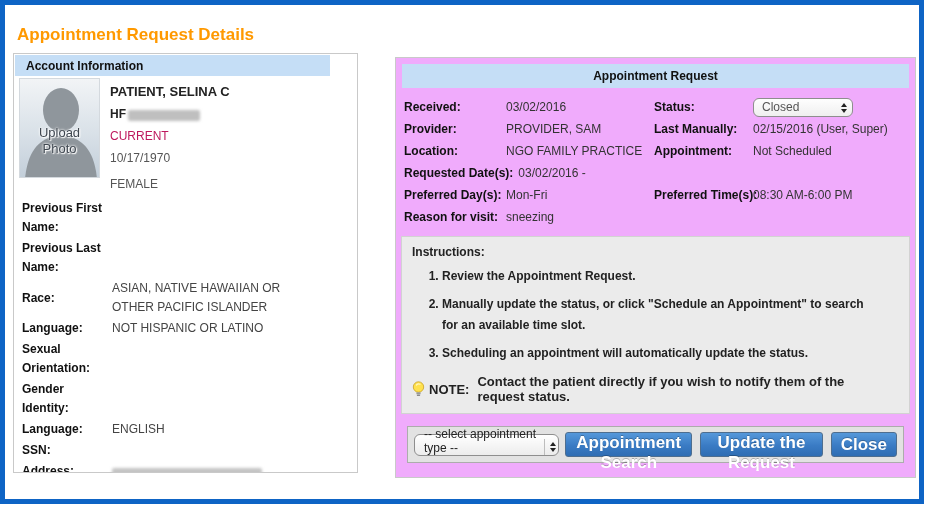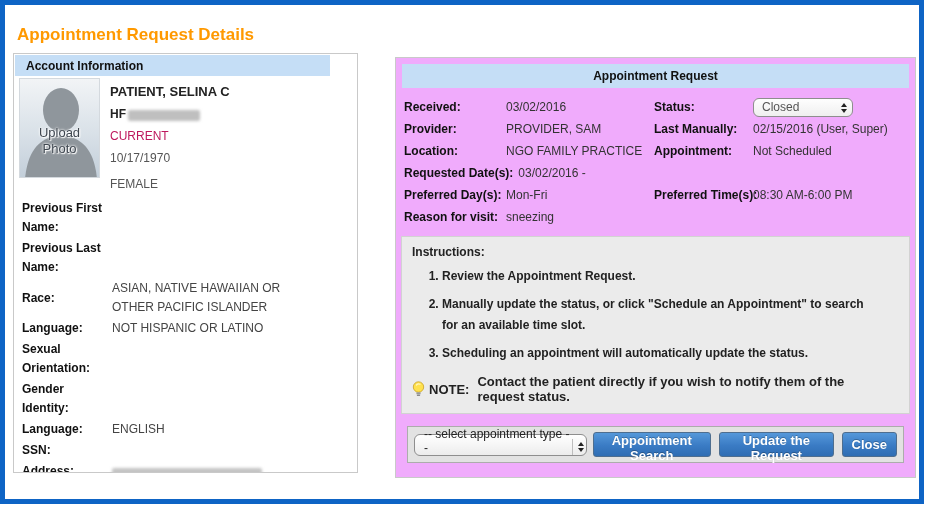--- a/index.html
+++ b/index.html
@@ -117,21 +117,21 @@
     width:219px; height:22px; padding:0 2px 0 9px;
     border:1px solid #8E8E8E; border-radius:6px;
     background:linear-gradient(#FFFFFF,#ECECEC);
     font-size:12px; color:#222; cursor:pointer;
   }
   .select-box .sel-arrows { border-left:1px solid #BDBDBD; padding-left:5px; height:16px; justify-content:center; }
   .btn {
     height:25px; padding:0 9px; margin-left:8px;
     background:linear-gradient(#5598DA 0%, #3A7BC4 55%, #2F6DB3 100%);
     border:1px solid #4E6E8F; border-radius:3px;
-    color:#fff; font-weight:bold; font-size:13px;
+    color:#fff; font-weight:bold; font-size:17px;
     font-family:"Liberation Sans", sans-serif;
     text-shadow:0 -1px 0 rgba(0,0,0,0.25); cursor:pointer;
   }
   .btn:first-of-type { margin-left:6px; }
 </style>
 </head>
 <body>
 
 <div class="page">
   <div class="page-title">Appointment Request Details</div>

